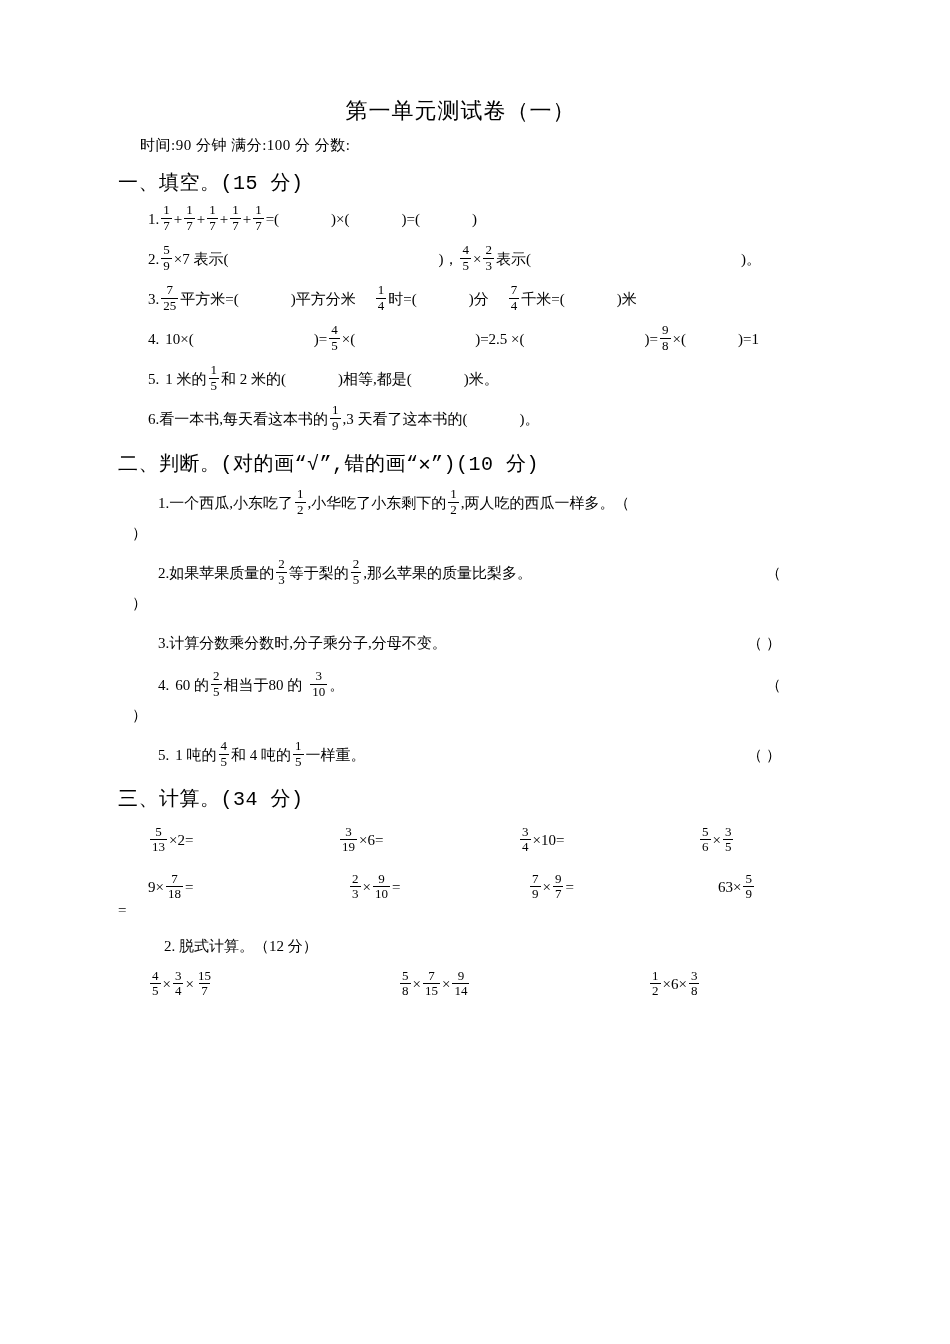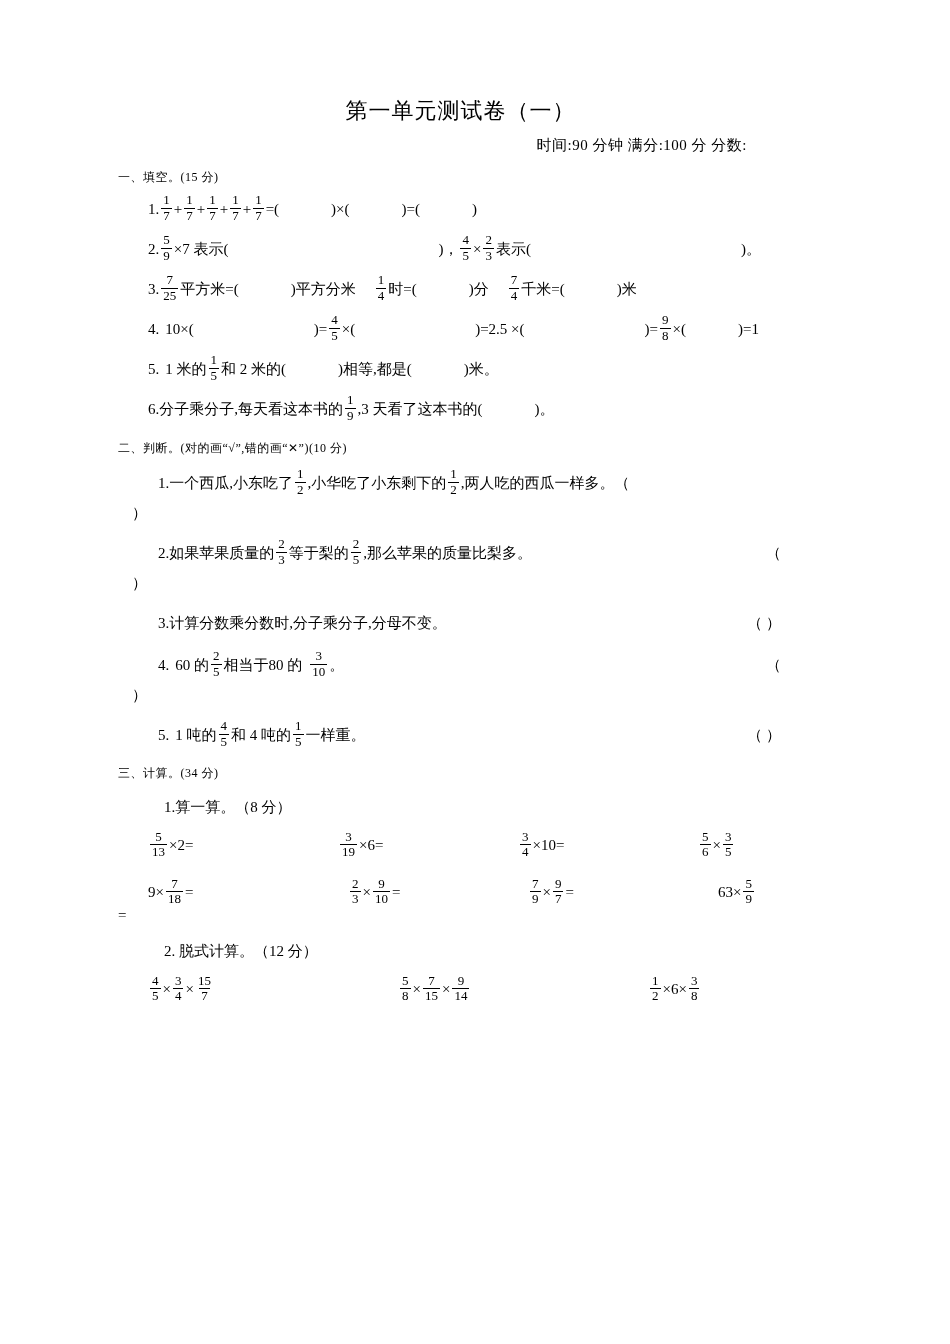--- a/index.html
+++ b/index.html
@@ -22,29 +22,29 @@
     position: relative;
   }
   .title {
     text-align: center;
     font-size: 22px;
     letter-spacing: 1px;
     margin: 0 0 6px 0;
     font-weight: normal;
   }
   .meta {
-    text-align: right;
     font-size: 15px;
     margin: 10px 34px 14px 0;
     letter-spacing: 0.5px;
   }
   .section-head {
-    font-size: 12px;
+    font-size: 20px;
     margin: 14px 0 4px -22px;
     letter-spacing: 0.5px;
+    font-family: Liberation Mono, monospace;
   }
   .q {
     font-size: 15px;
     line-height: 34px;
     margin: 6px 0 6px 0;
     padding-left: 8px;
   }
   .row {
     display: flex;
     align-items: center;
@@ -235,21 +235,21 @@
       </span>
     <span>和 2 米的(</span>
     <span class="blank-s"></span>
     <span>)相等,都是(</span>
     <span class="blank-s"></span>
     <span>)米。</span>
   </div>
 
   <div class="q row">
     <span>6.</span>
-    <span>分子乘分子,每天看这本书的</span>
+    <span>看一本书,每天看这本书的</span>
     <span class="frac">
         <span class="num">1</span>
         <span class="den">9</span>
       </span>
     <span>,3 天看了这本书的(</span>
     <span class="blank-s"></span>
     <span>)。</span>
   </div>
 
   <div class="section-head" style="margin-top:14px">二、判断。(对的画“√”,错的画“✕”)(10 分)</div>
@@ -323,21 +323,20 @@
     <span>和 4 吨的</span>
     <span class="frac">
         <span class="num">1</span>
         <span class="den">5</span>
       </span>
     <span>一样重。</span>
     <span class="tail-paren">（    ）</span>
   </div>
 
   <div class="section-head" style="">三、计算。(34 分)</div>
-  <div class="sub-head">1.算一算。（8 分）</div>
 
   <div class="calc-row">
     <div class="cell" style="width:190px">
       <span class="frac">
           <span class="num">5</span>
           <span class="den">13</span>
         </span>
       <span>×2=</span>
     </div>
     <div class="cell" style="width:180px">

